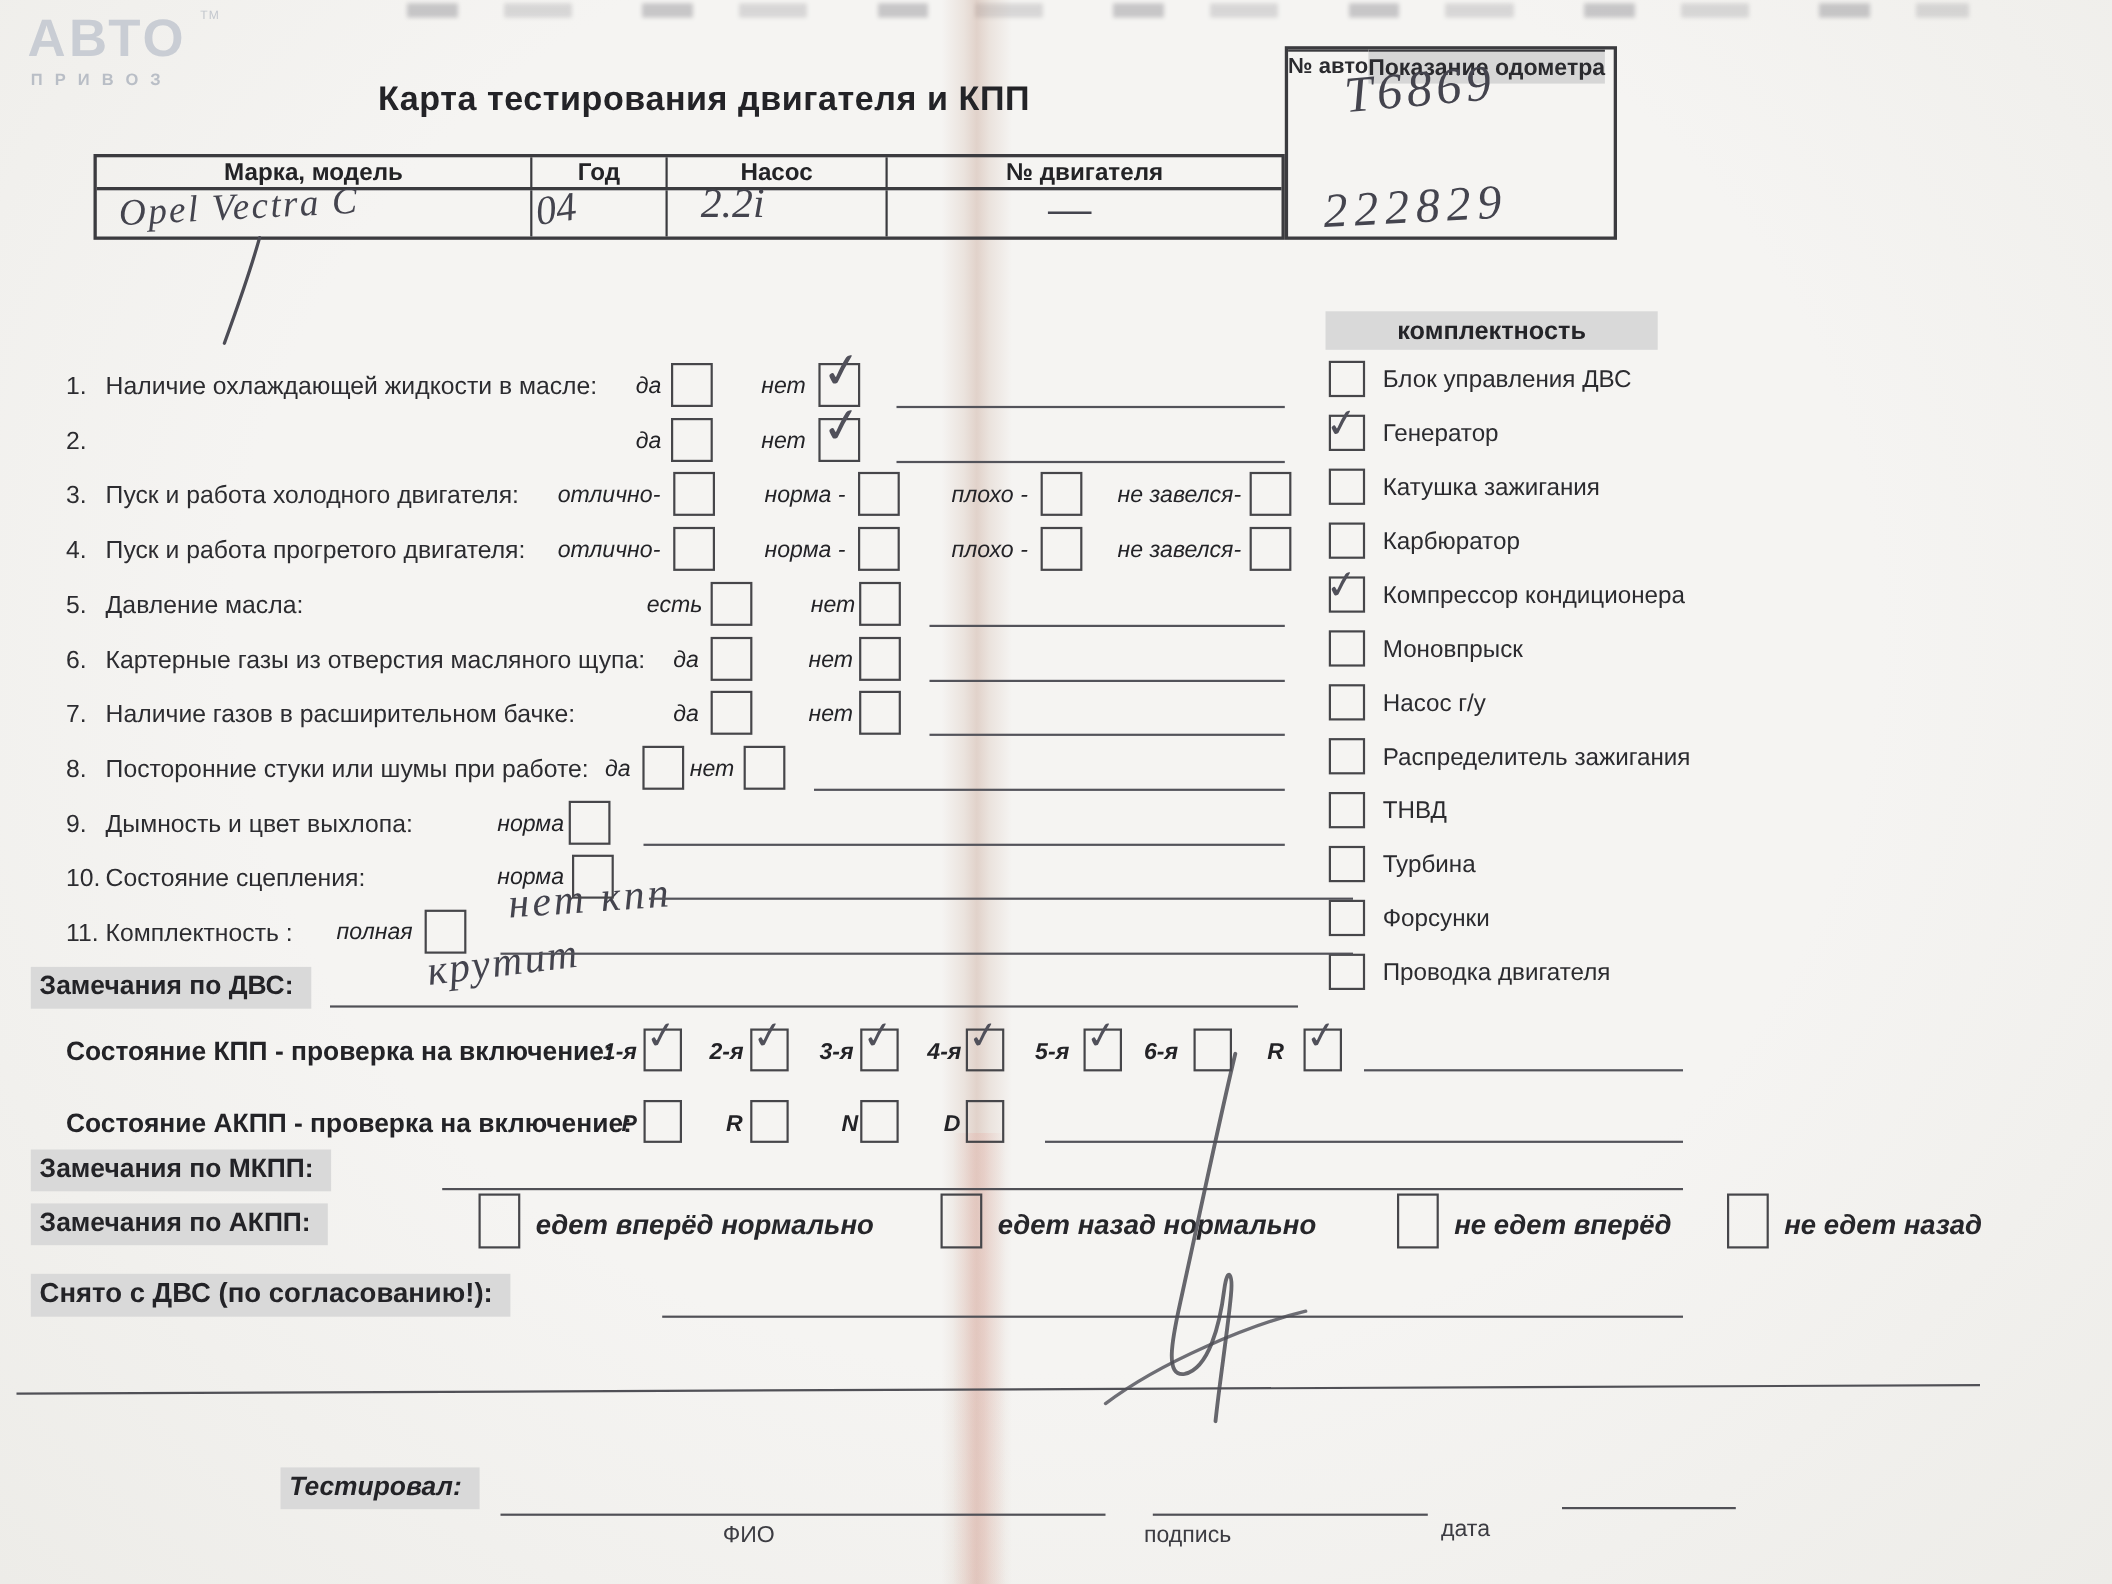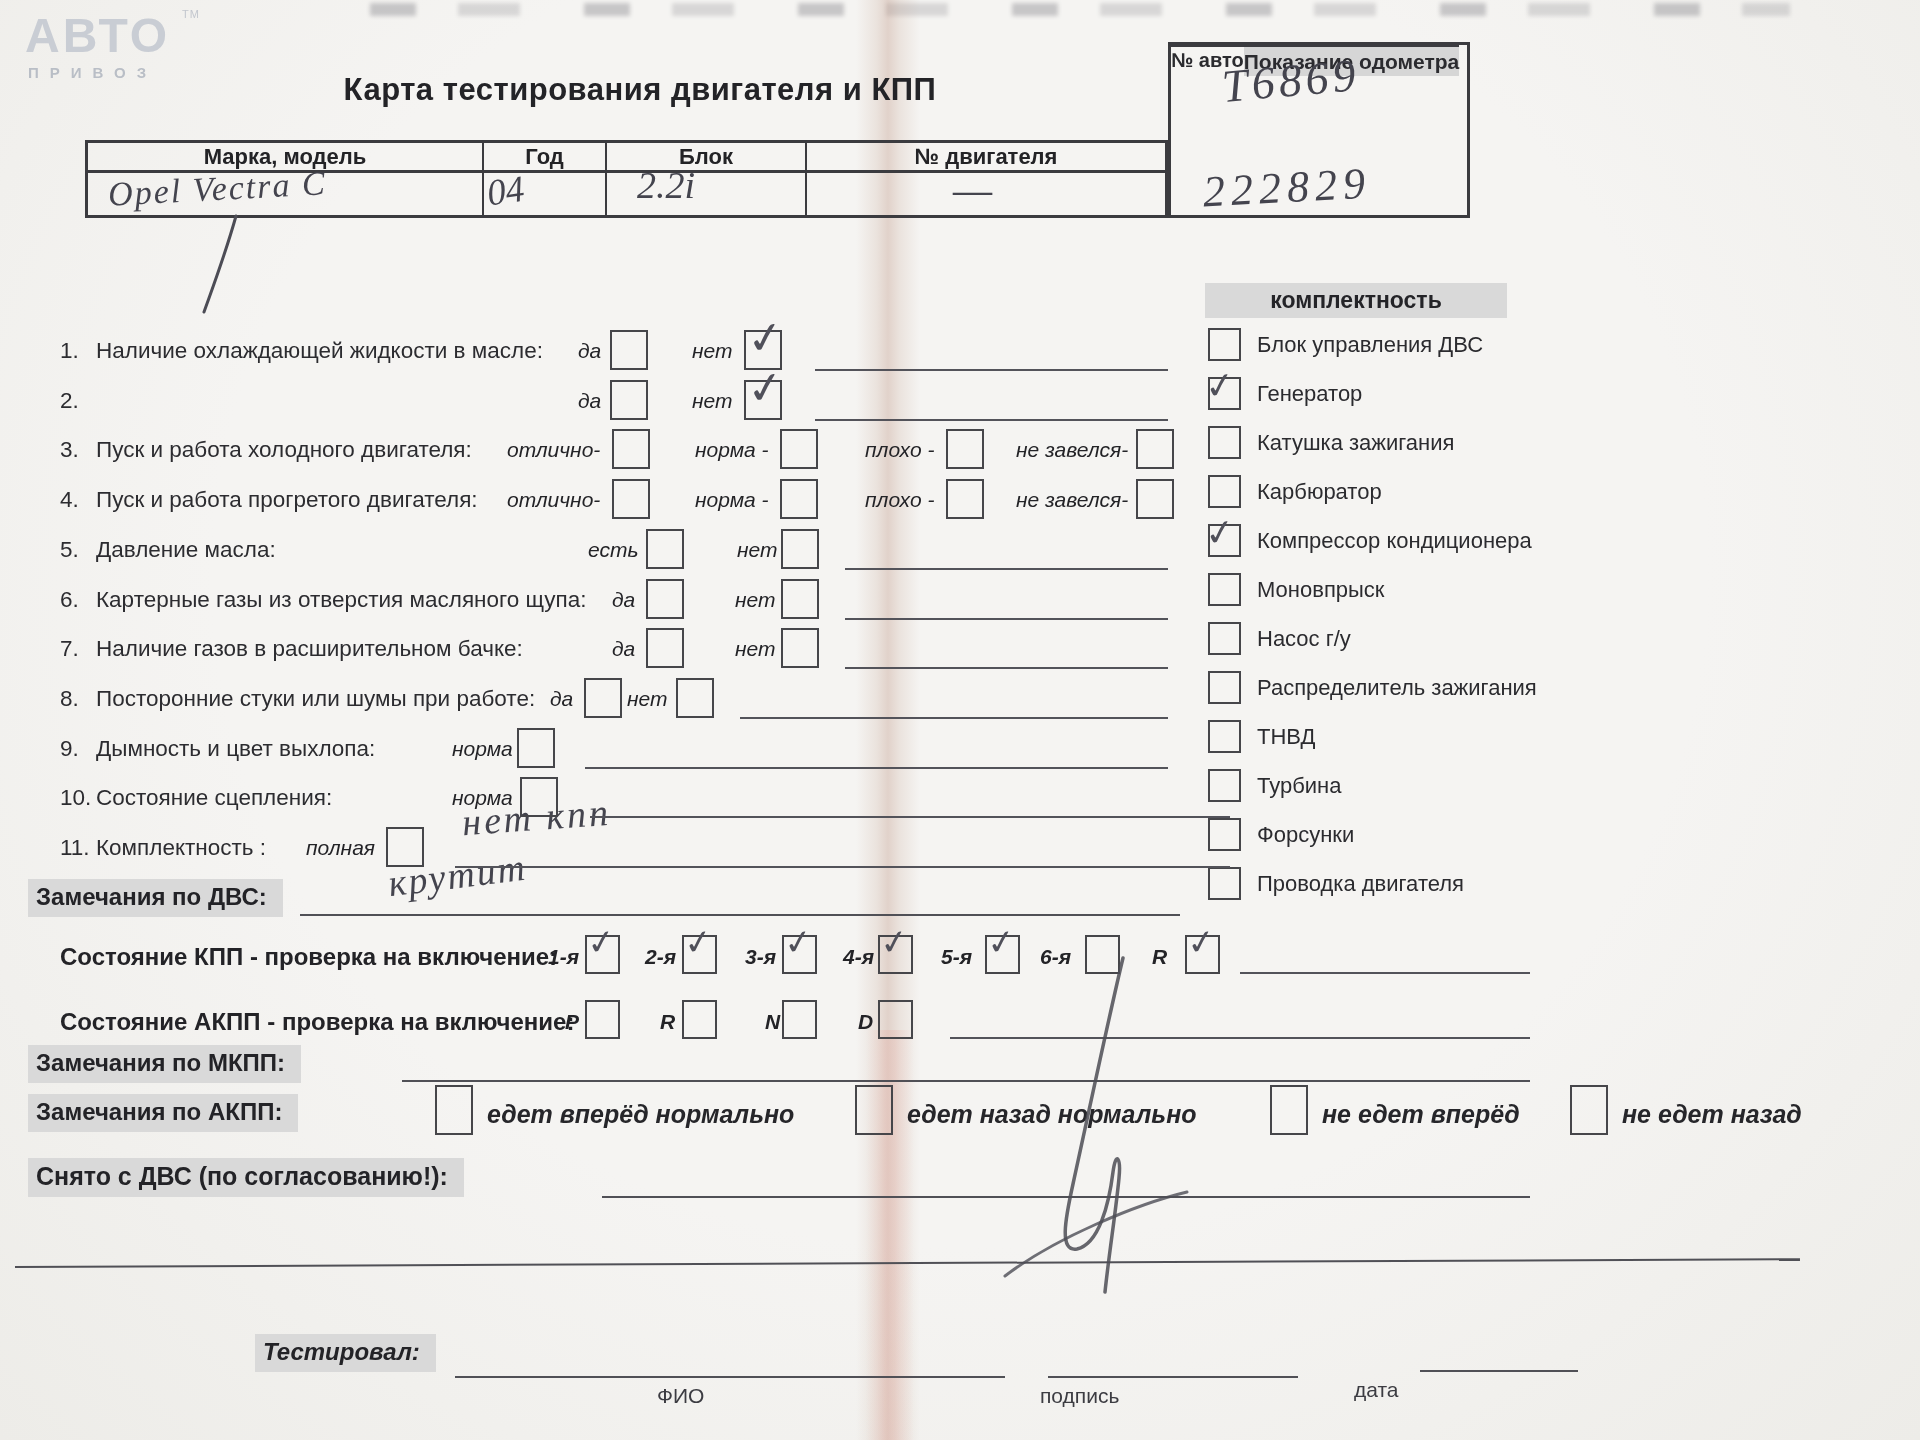--- a/index.html
+++ b/index.html
@@ -86,21 +86,21 @@
     <div class="vbox-r1"></div>
     <div class="vbox-r2">№ авто</div>
     <div class="vbox-r3">Показание одометра</div>
     <div class="vbox-r4"></div>
   </div>
 
   <div class="a vtable">
     <div class="vhead">
       <div class="vcell w1">Марка, модель</div>
       <div class="vcell w2">Год</div>
-      <div class="vcell w3">Блок</div>
+      <div class="vcell w3">Насос</div>
       <div class="vcell w4">№ двигателя</div>
     </div>
     <div class="vbody">
       <div class="vcell w1"></div>
       <div class="vcell w2"></div>
       <div class="vcell w3"></div>
       <div class="vcell w4"></div>
     </div>
   </div>
 
@@ -343,15 +343,15 @@
     <path d="M128,6 C114,64 96,150 78,232 C70,268 64,300 82,297 C104,292 114,252 118,220 C121,198 126,206 124,226 C121,258 114,302 110,340" stroke="#4c4c55" stroke-width="3.5" fill="none" stroke-linecap="round" opacity="0.85"></path>
     <path d="M10,324 C60,286 142,252 192,240" stroke="#4c4c55" stroke-width="3" fill="none" stroke-linecap="round" opacity="0.8"></path>
   </svg>
 
   <div class="shadelbl it" style="left:255px;top:1334px">Тестировал:</div>
   <div class="hline" style="left:455px;top:1376px;width:550px"></div>
   <span class="cap" style="left:657px;top:1384px">ФИО</span>
   <div class="hline" style="left:1048px;top:1376px;width:250px"></div>
   <span class="cap" style="left:1040px;top:1384px">подпись</span>
   <div class="hline" style="left:1420px;top:1370px;width:158px"></div>
-  <span class="cap" style="left:1354px;top:1378px">дата</span>
+  <span class="cap" style="left:1310px;top:1378px">дата</span>
 
 </div>
 
 </body></html>

